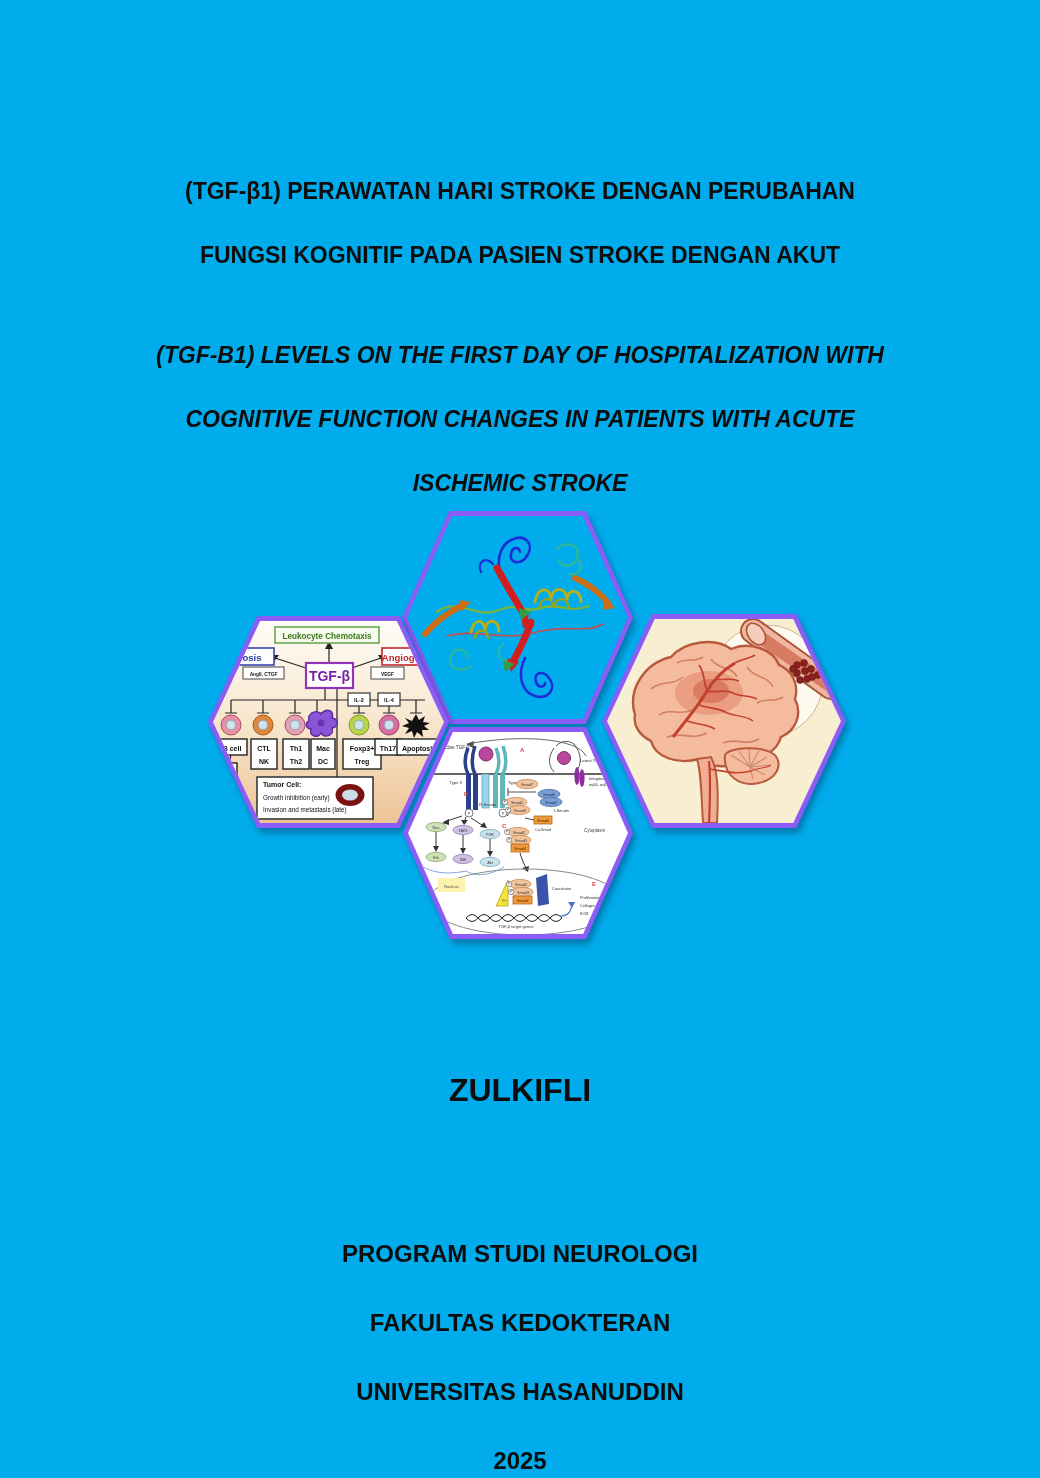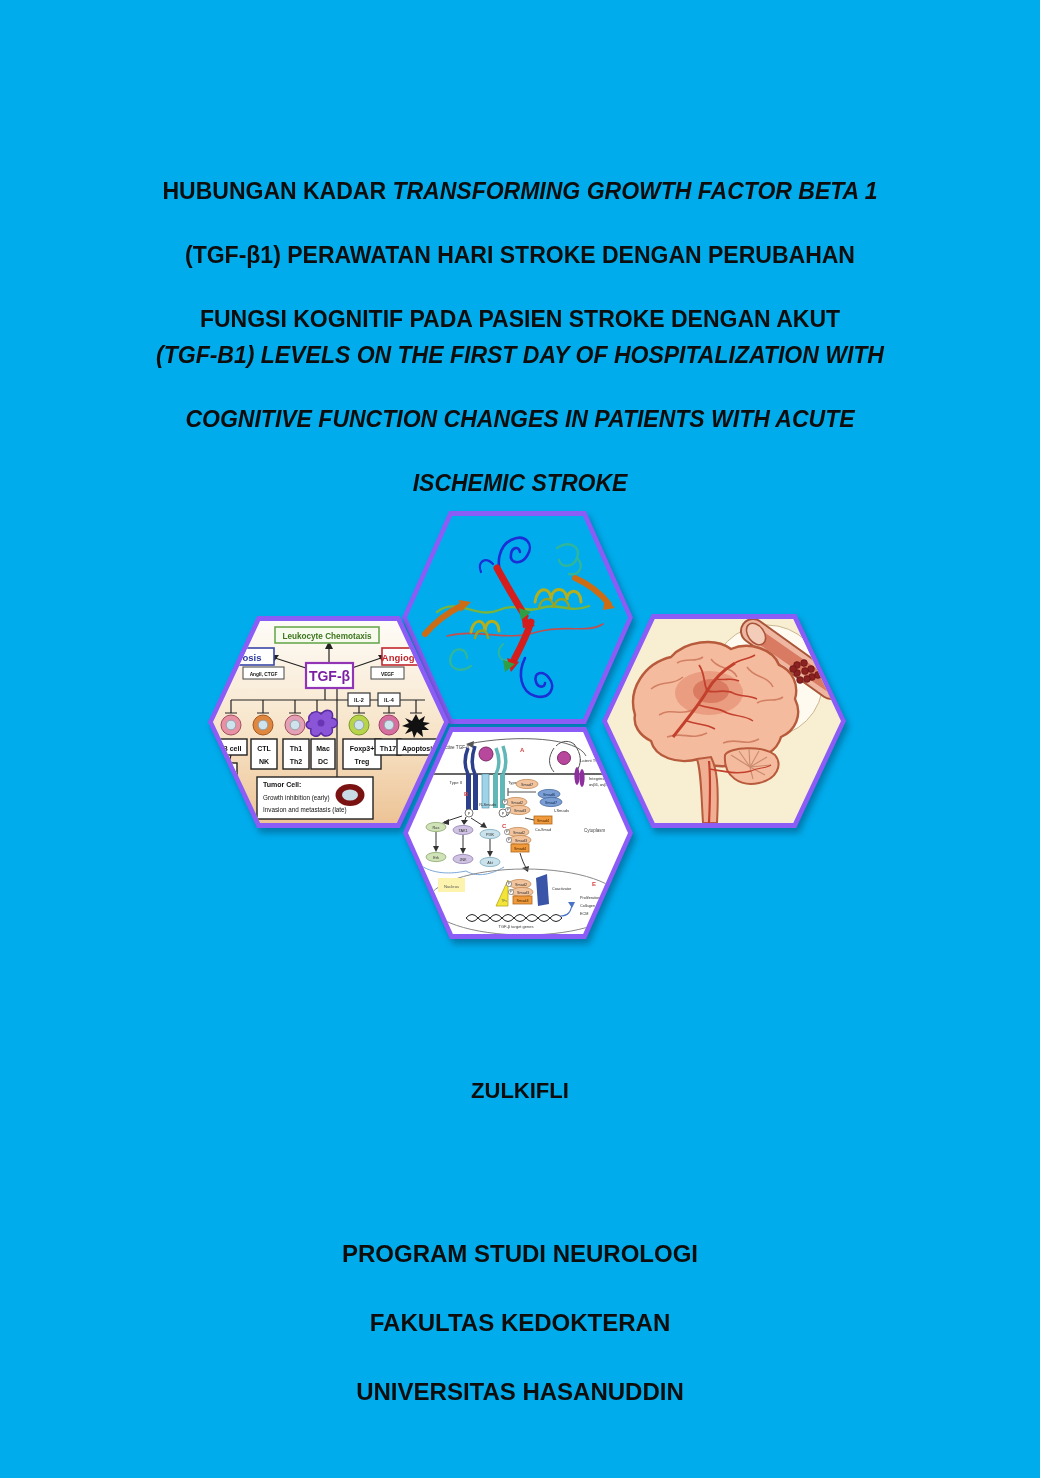--- a/index.html
+++ b/index.html
@@ -2,41 +2,40 @@
 <html><head>
 <meta charset="utf-8">
 <style>
   html,body{margin:0;padding:0;}
   body{font-family:"Liberation Sans", sans-serif;}
   .page{position:relative;width:1040px;height:1478px;background:#00ACEC;overflow:hidden;color:#0d0d0d;}
   .centered-block{position:absolute;left:0;right:0;text-align:center;font-weight:bold;white-space:pre-line;}
   .title-id{top:143px;font-size:23px;line-height:32px;}
   .title-en{top:307px;font-size:23px;line-height:32px;font-style:italic;}
   .italic{font-style:italic;}
-  .author-block{top:1044px;font-size:22px;line-height:31px;}
+  .author-block{top:1044px;font-size:32px;line-height:31px;}
   .footer-block{top:1202px;font-size:24px;line-height:34.5px;}
   .hex{position:absolute;filter:drop-shadow(3px 5px 3px rgba(0,25,55,0.35));}
   .hex-border{position:absolute;inset:0;background:#8b5cf6;
     clip-path:polygon(20.4% 0%,79.6% 0%,100% 50%,79.6% 100%,20.4% 100%,0% 50%);}
   .hex-inner{position:absolute;inset:5px;overflow:hidden;
     clip-path:polygon(20.4% 0%,79.6% 0%,100% 50%,79.6% 100%,20.4% 100%,0% 50%);}
   .hex-inner svg{display:block;width:100%;height:100%;}
   .hex-top{left:402px;top:511px;width:231px;height:213px;}
   .hex-left{left:208px;top:616px;width:241px;height:212px;}
   .hex-right{left:602px;top:614px;width:244px;height:214px;}
   .hex-bottom{left:403px;top:727px;width:230px;height:212px;}
   svg text{font-family:"Liberation Sans", sans-serif;}
 </style>
 </head>
 <body>
 
 <div class="page">
 
   <div class="centered-block title-id">
-    <div><span>HUBUNGAN KADAR </span><span class="italic">TRANSFORMING GROWTH FACTOR BETA 1</span></div>
     <div>(TGF-β1) PERAWATAN HARI STROKE DENGAN PERUBAHAN</div>
     <div>FUNGSI KOGNITIF PADA PASIEN STROKE DENGAN AKUT</div>
   </div>
 
   <div class="centered-block title-en">
     <div>(TGF-B1) LEVELS ON THE FIRST DAY OF HOSPITALIZATION WITH</div>
     <div>COGNITIVE FUNCTION CHANGES IN PATIENTS WITH ACUTE</div>
     <div>ISCHEMIC STROKE</div>
   </div>
 
@@ -406,15 +405,16 @@
   </div>
 
   <div class="centered-block author-block">
     <div>ZULKIFLI</div>
   </div>
 
   <div class="centered-block footer-block">
     <div>PROGRAM STUDI NEUROLOGI</div>
     <div>FAKULTAS KEDOKTERAN</div>
     <div>UNIVERSITAS HASANUDDIN</div>
+    <div>2025</div>
   </div>
 
 </div>
 
 </body></html>

